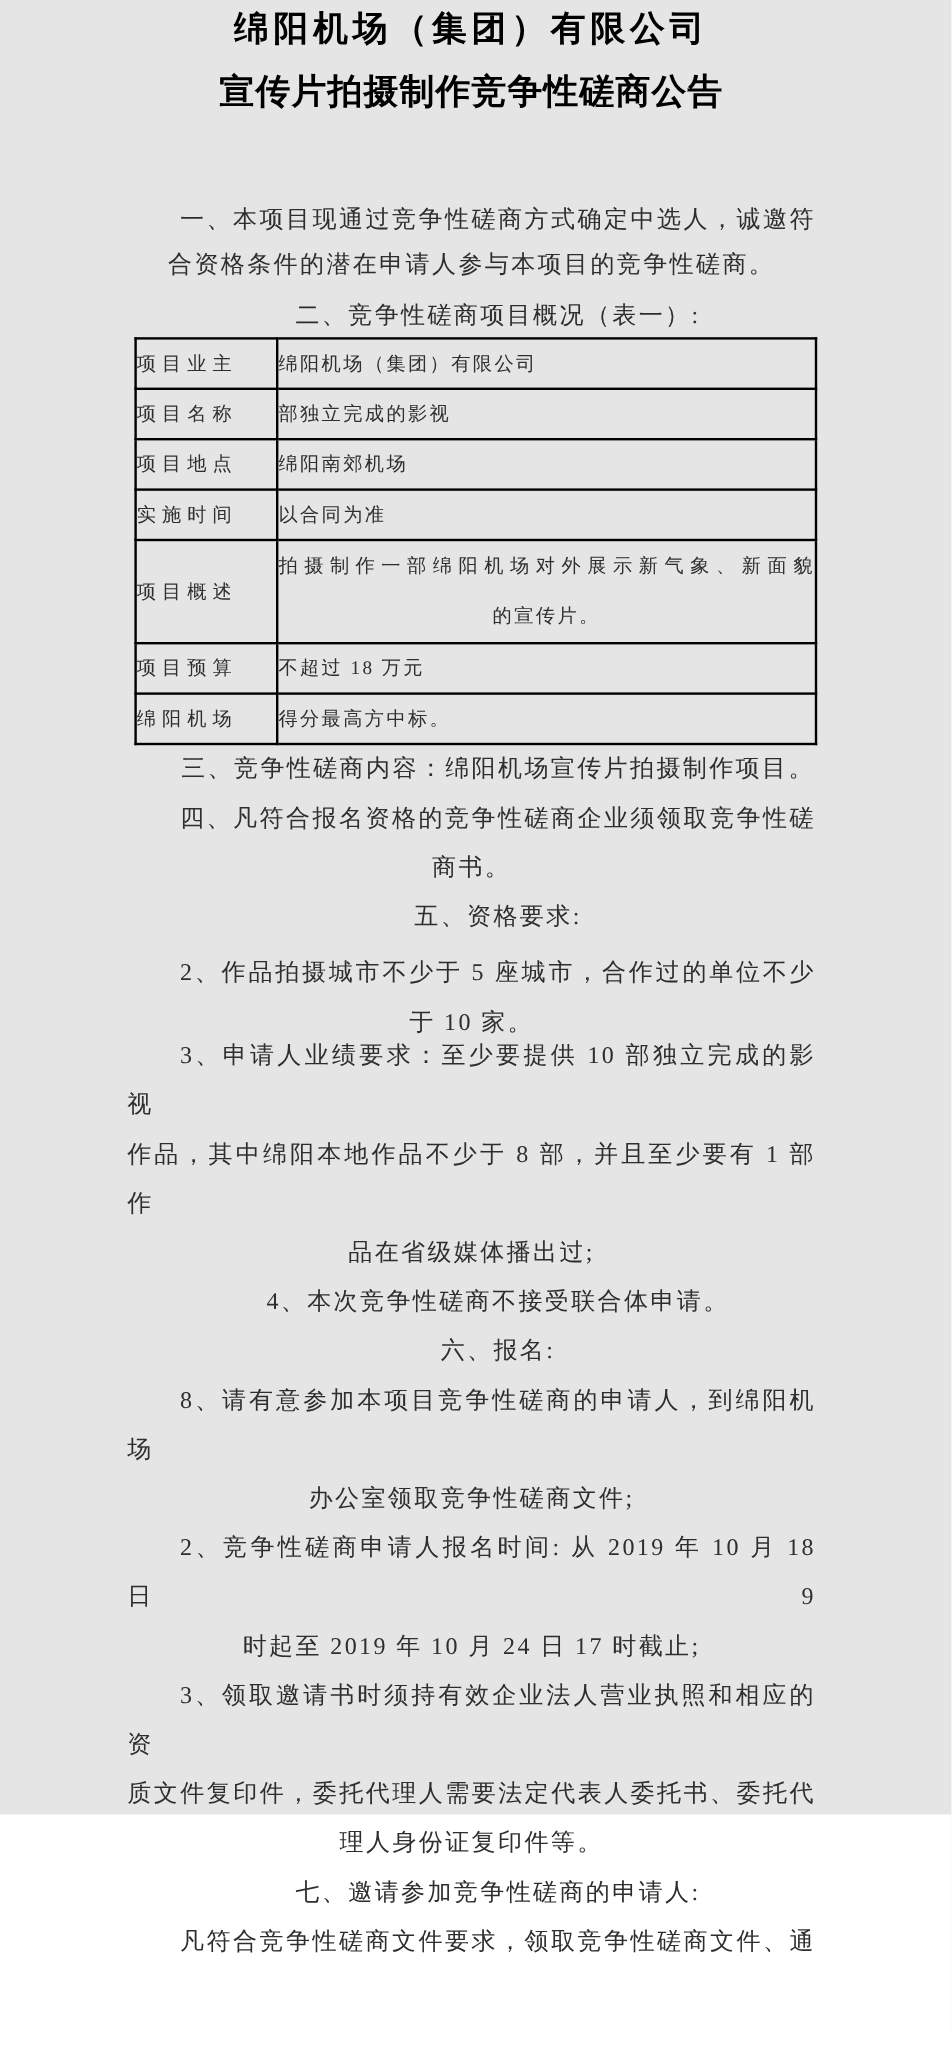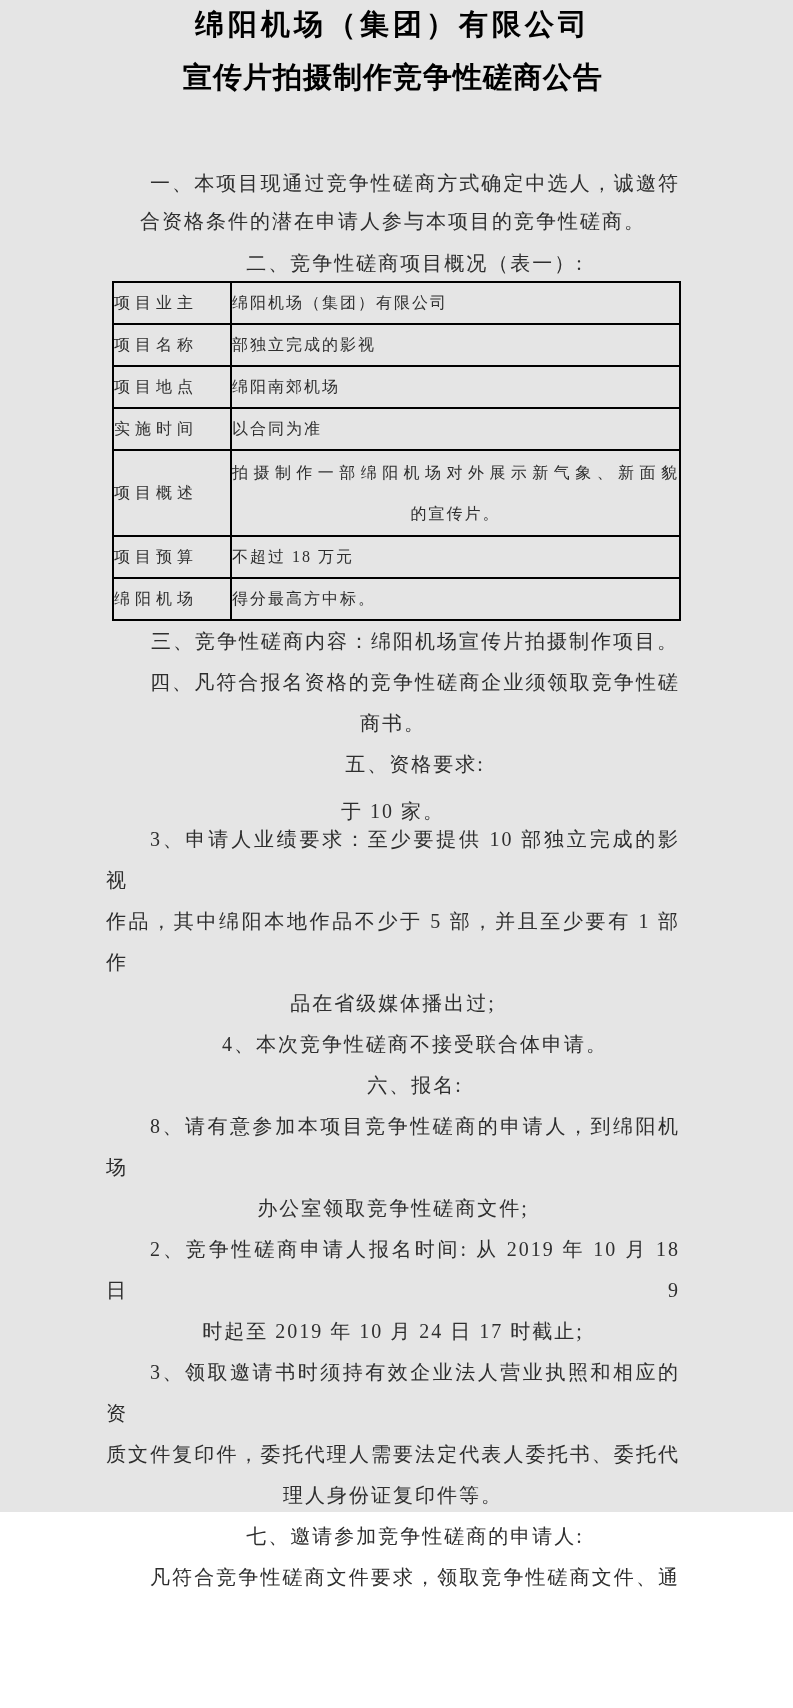--- a/index.html
+++ b/index.html
@@ -111,26 +111,27 @@
     <span class="ln fill indent">四、凡符合报名资格的竞争性磋商企业须领取竞争性磋</span>
     <span class="ln last">商书。</span>
   </p>
 
   <p class="body-para">
     <span class="ln last indent">五、资格要求:</span>
   </p>
 
 
   <p class="body-para gap-pos">
+    <span class="ln fill indent">2、作品拍摄城市不少于 5 座城市，合作过的单位不少</span>
     <span class="ln last">于 10 家。</span>
   </p>
 
   <p class="body-para gap-neg">
     <span class="ln fill indent">3、申请人业绩要求：至少要提供 10 部独立完成的影视</span>
-    <span class="ln fill">作品，其中绵阳本地作品不少于 5 部，并且至少要有 1 部作</span>
+    <span class="ln fill">作品，其中绵阳本地作品不少于 8 部，并且至少要有 1 部作</span>
     <span class="ln last">品在省级媒体播出过;</span>
   </p>
 
   <p class="body-para">
     <span class="ln last indent">4、本次竞争性磋商不接受联合体申请。</span>
   </p>
 
   <p class="body-para">
     <span class="ln last indent">六、报名:</span>
   </p>

